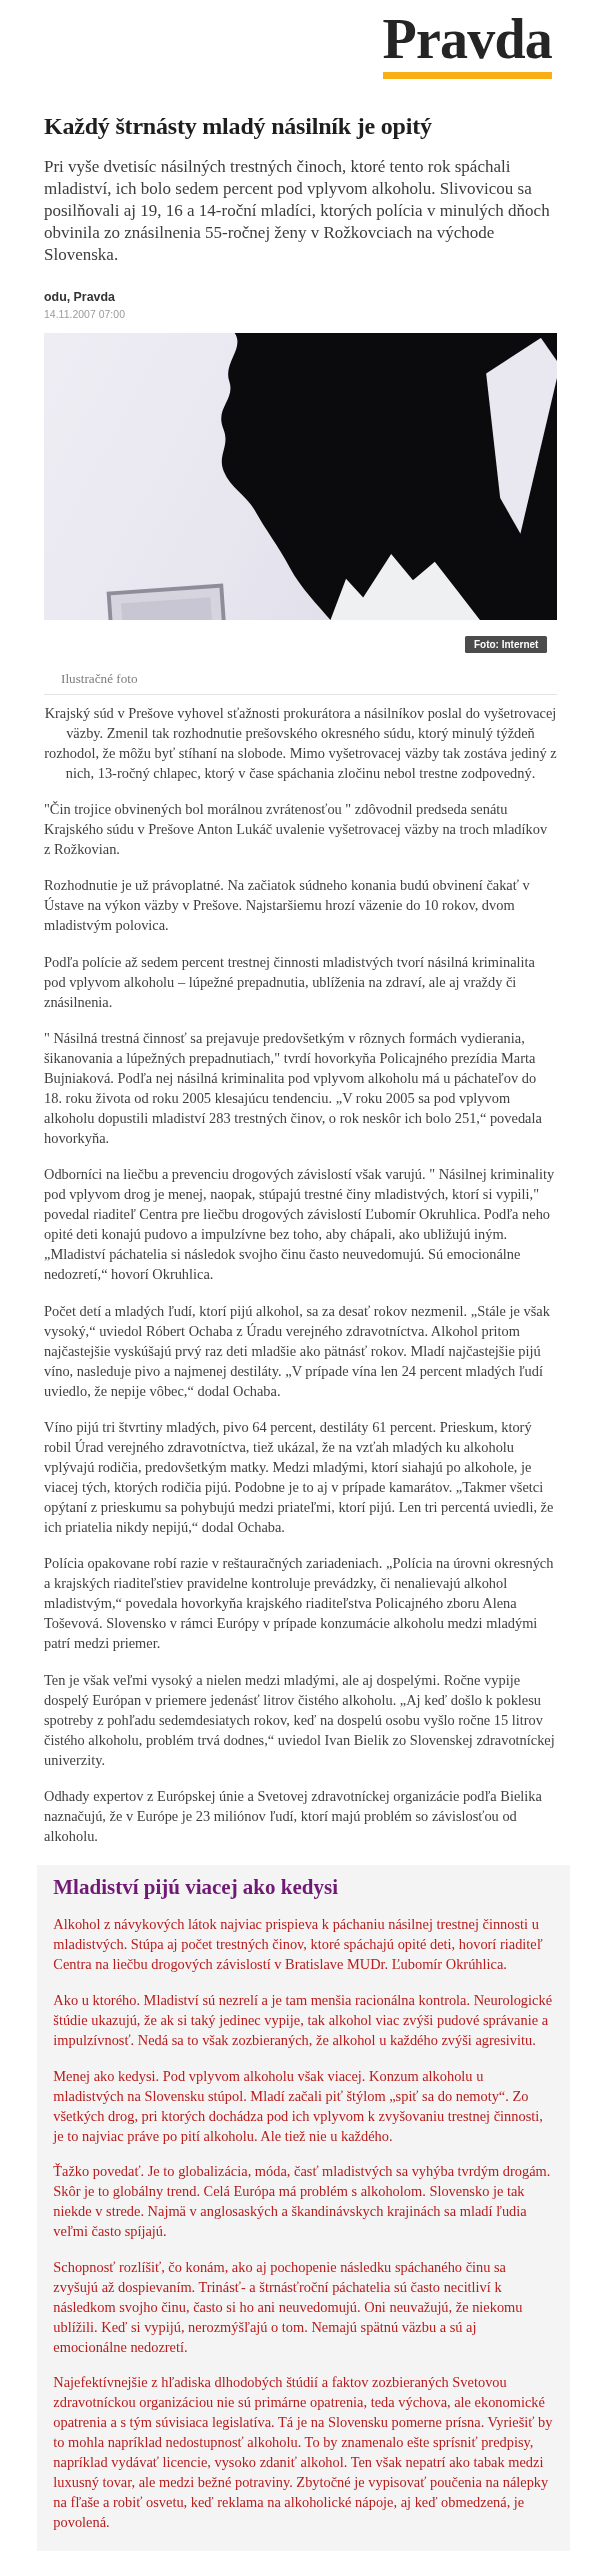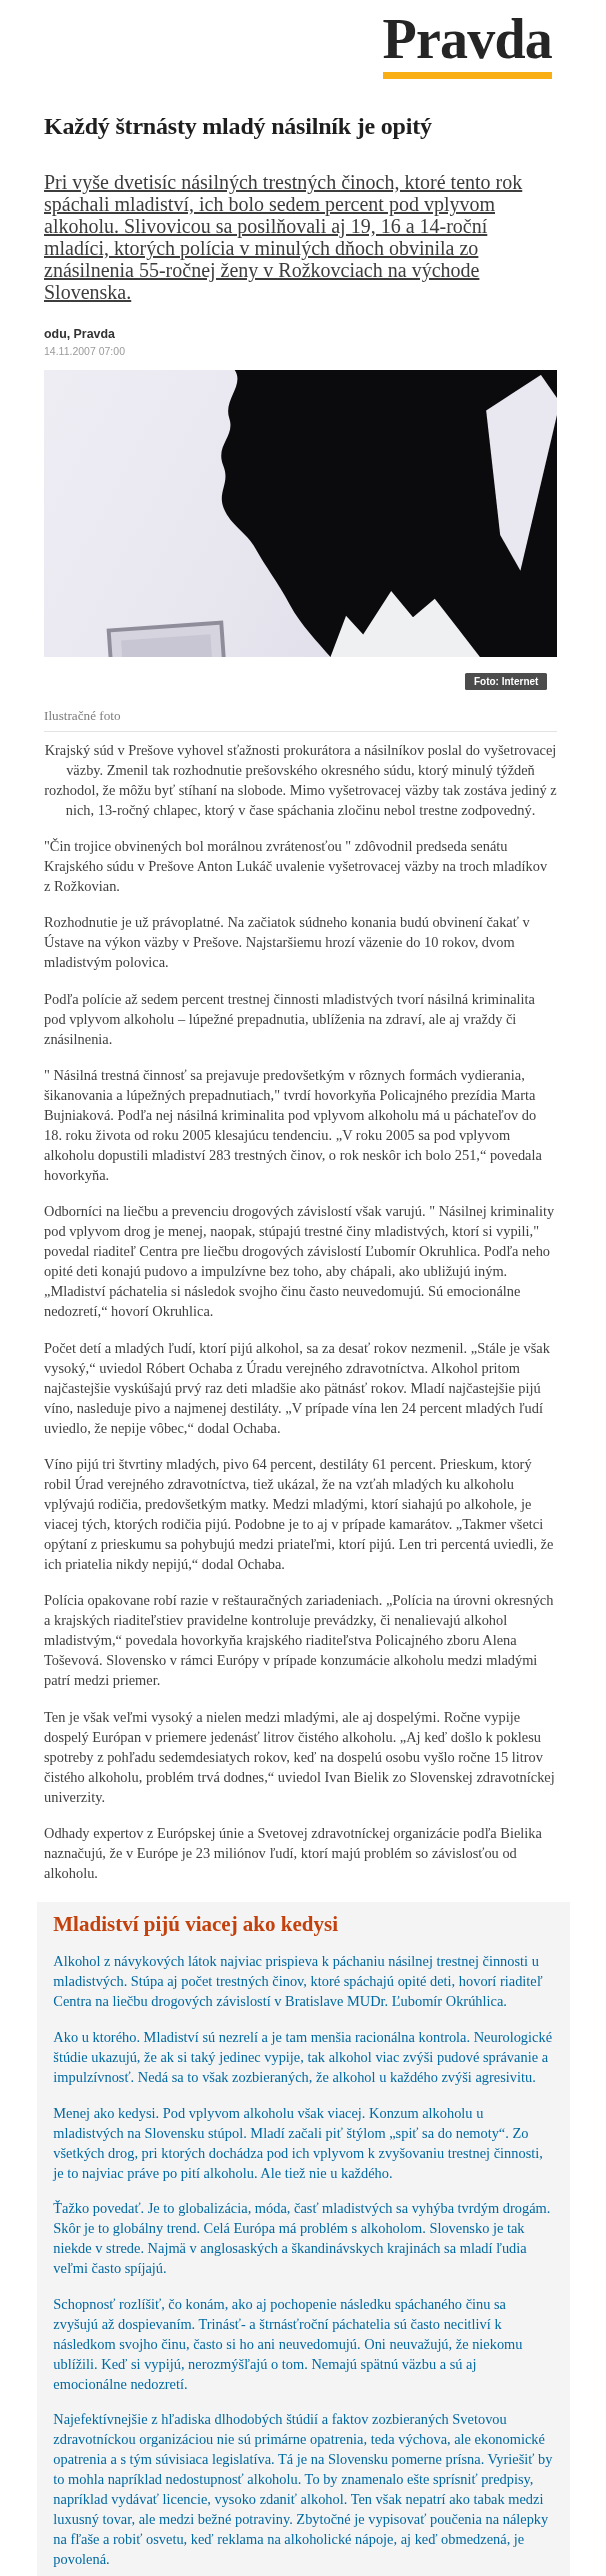--- a/index.html
+++ b/index.html
@@ -29,25 +29,24 @@
   .content{padding:0 49px 0 44px;}
   h1.headline{
     font-size:24px;
     line-height:1.15;
     font-weight:700;
     color:#1e1e1e;
     margin:34px 0 0 0;
     letter-spacing:-0.2px;
   }
   .lead{
-    font-size:20px;
+    font-size:17px;
     line-height:22px;
     color:#3d3d3d;
-    margin:30px 0 0 0;
-    text-decoration:underline;
+    margin:15px 0 0 0;
   }
   .byline{
     font-family:"Liberation Sans", sans-serif;
     font-weight:700;
     font-size:12.4px;
     color:#333333;
     margin-top:24px;
   }
   .pubdate{
     font-family:"Liberation Sans", sans-serif;
@@ -70,20 +69,21 @@
     font-family:"Liberation Sans", sans-serif;
     font-size:10px;
     font-weight:700;
     padding:3.1px 8.6px;
     border-radius:1.6px;
   }
   .photo-caption{
     font-size:13.2px;
     color:#7d7d7d;
     margin-top:10px;
+    margin-left:17px;
   }
   hr.divider{
     border:none;
     border-top:0.8px solid #e3e3e3;
     margin:7px 0 0 0;
   }
   .article p{
     font-size:14.4px;
     line-height:20px;
     margin:16.3px 0 0 0;
@@ -93,29 +93,29 @@
   .infobox{
     background:#f4f4f4;
     width:533px;
     box-sizing:border-box;
     margin:19.4px 0 0 -7px;
     padding:10px 17px 18.7px 16.3px;
   }
   .infobox h2{
     font-size:21px;
     font-weight:700;
-    color:#c2410c;
+    color:#701a75;
     margin:0;
     line-height:1.2;
   }
   .infobox p{
     font-size:14.4px;
     line-height:20px;
     margin:15.6px 0 0 0;
-    color:#0369a1;
+    color:#b91c1c;
   }
   .infobox p.first{margin-top:14px;}
 </style>
 </head>
 <body>
 
 <div class="page">
 
   <div class="masthead">
     <a class="logo">

